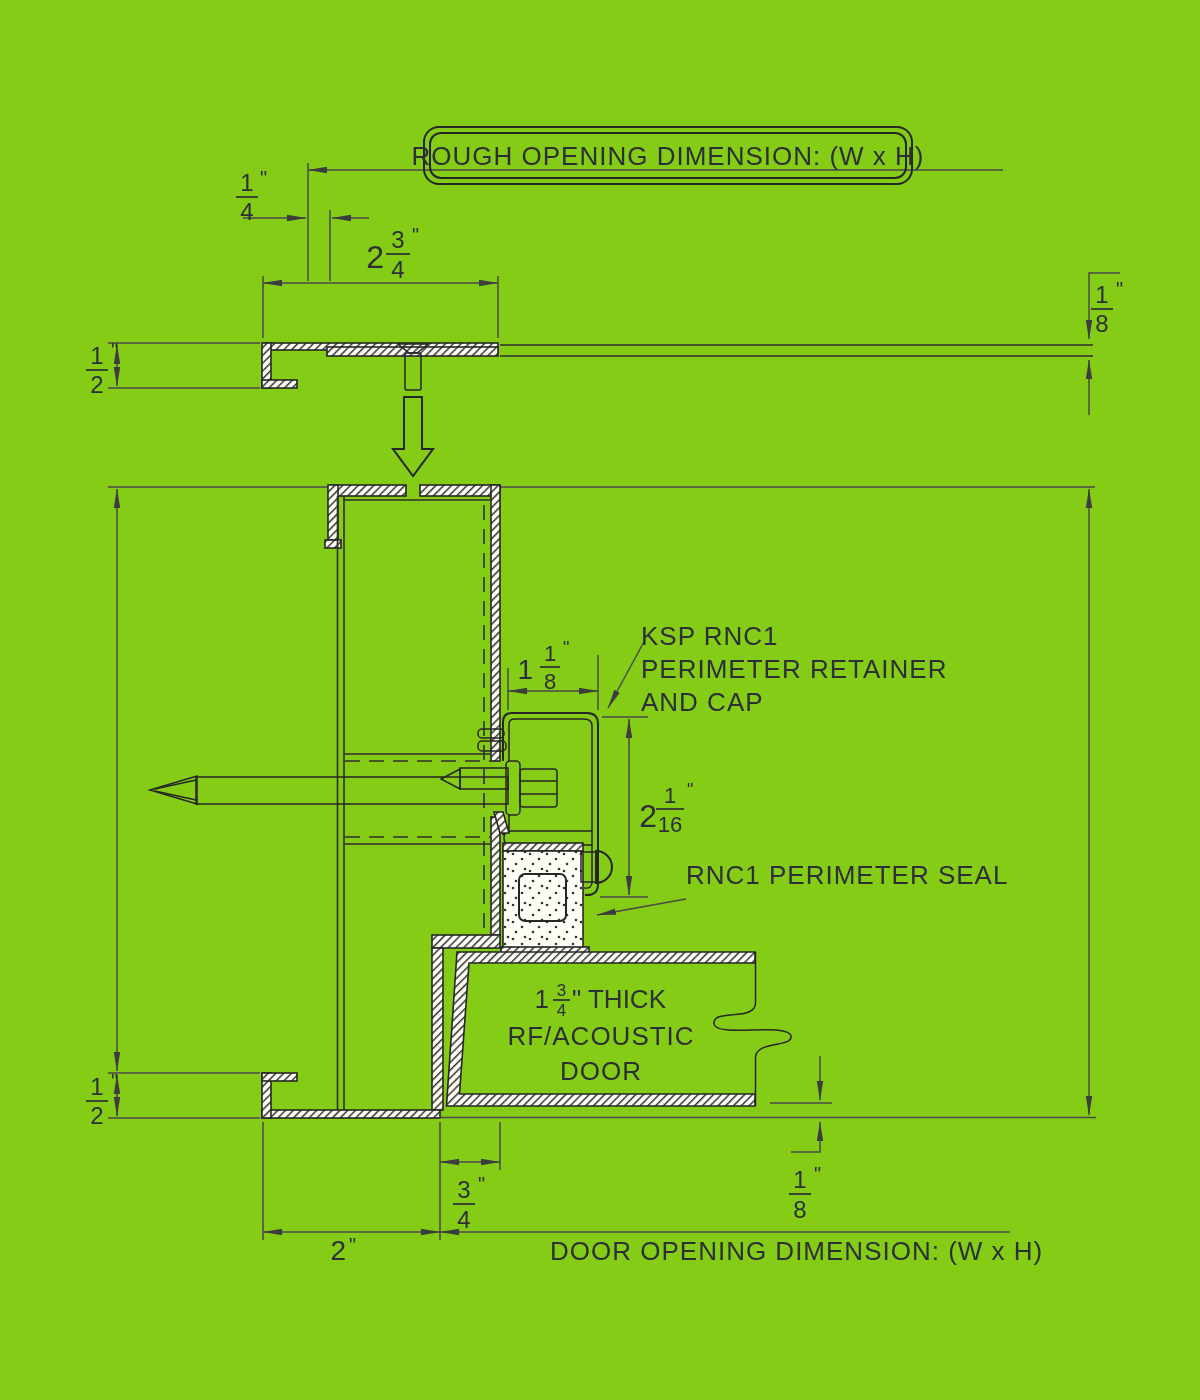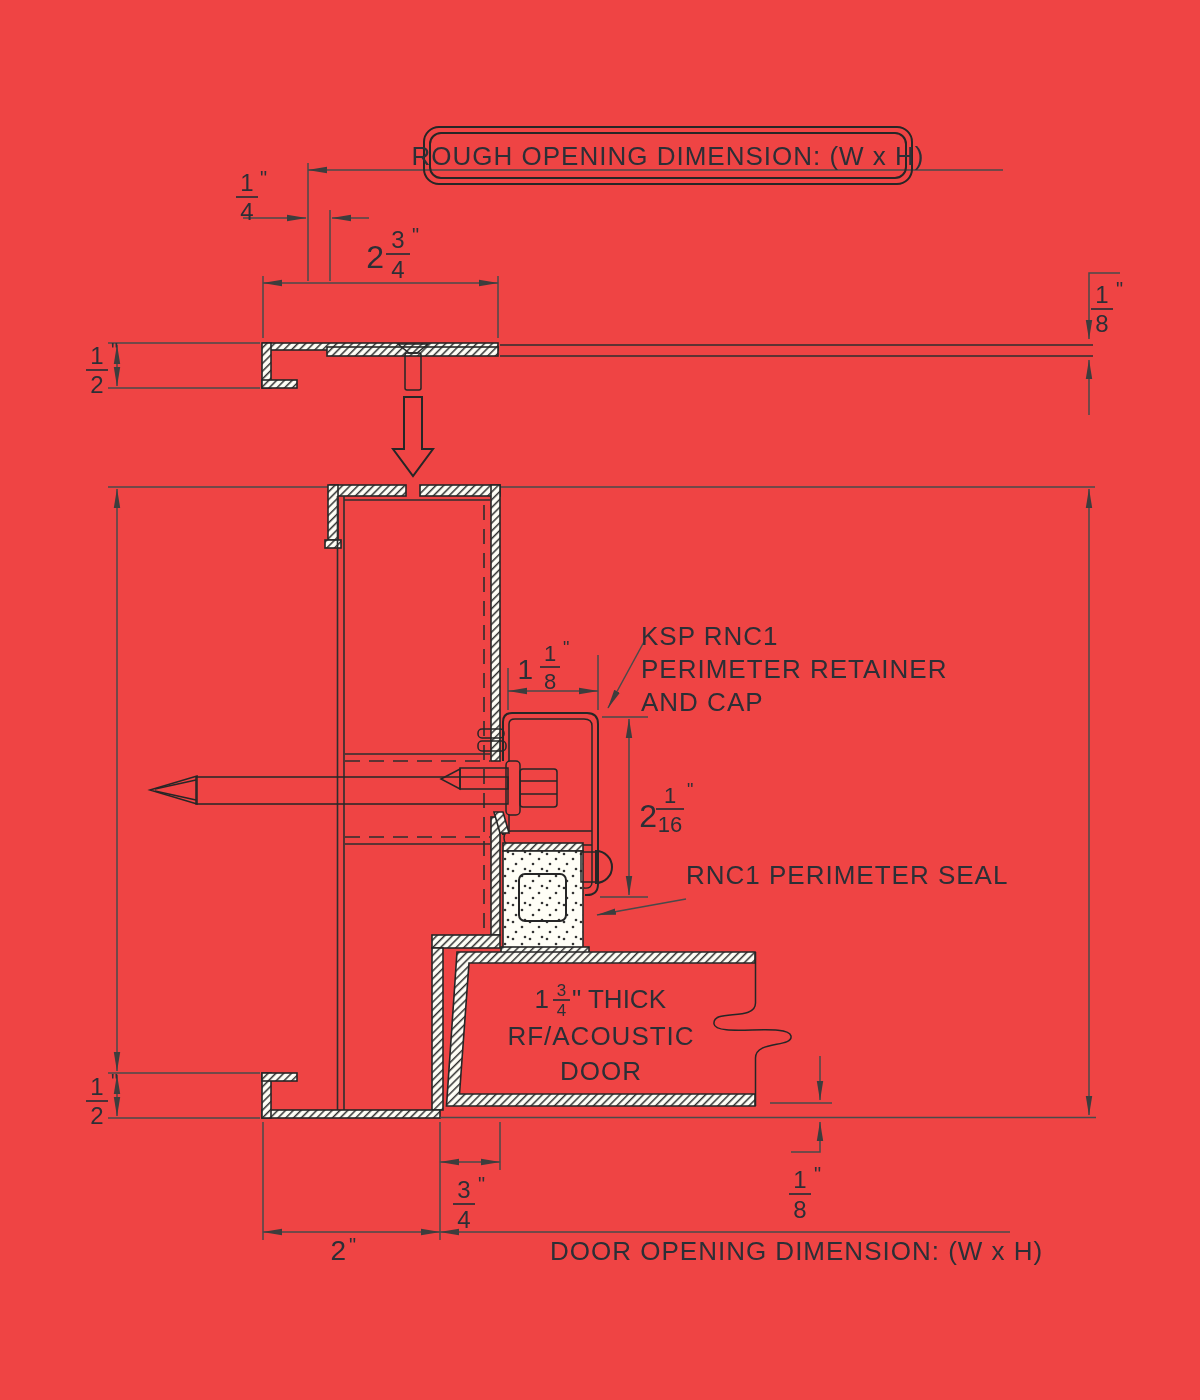--- a/index.html
+++ b/index.html
@@ -1,16 +1,16 @@
 <!DOCTYPE html>
 <html><head>
 <meta charset="utf-8">
 <style>
   html,body{margin:0;padding:0;background:#fffef6;}
-  .canvas{position:relative;width:1200px;height:1400px;background:#ef4444;overflow:hidden;}
+  .canvas{position:relative;width:1200px;height:1400px;background:#84cc16;overflow:hidden;}
   svg{display:block;font-family:"Liberation Sans",sans-serif;}
   text{fill:#2c2f36;}
   .lab{font-size:26px;letter-spacing:1px;}
   .t32{font-size:32px;}
   .t28{font-size:28px;}
   .t26{font-size:26px;}
   .t24{font-size:24px;}
   .t22{font-size:22px;}
   .t20{font-size:20px;}
   .t18{font-size:18px;}

